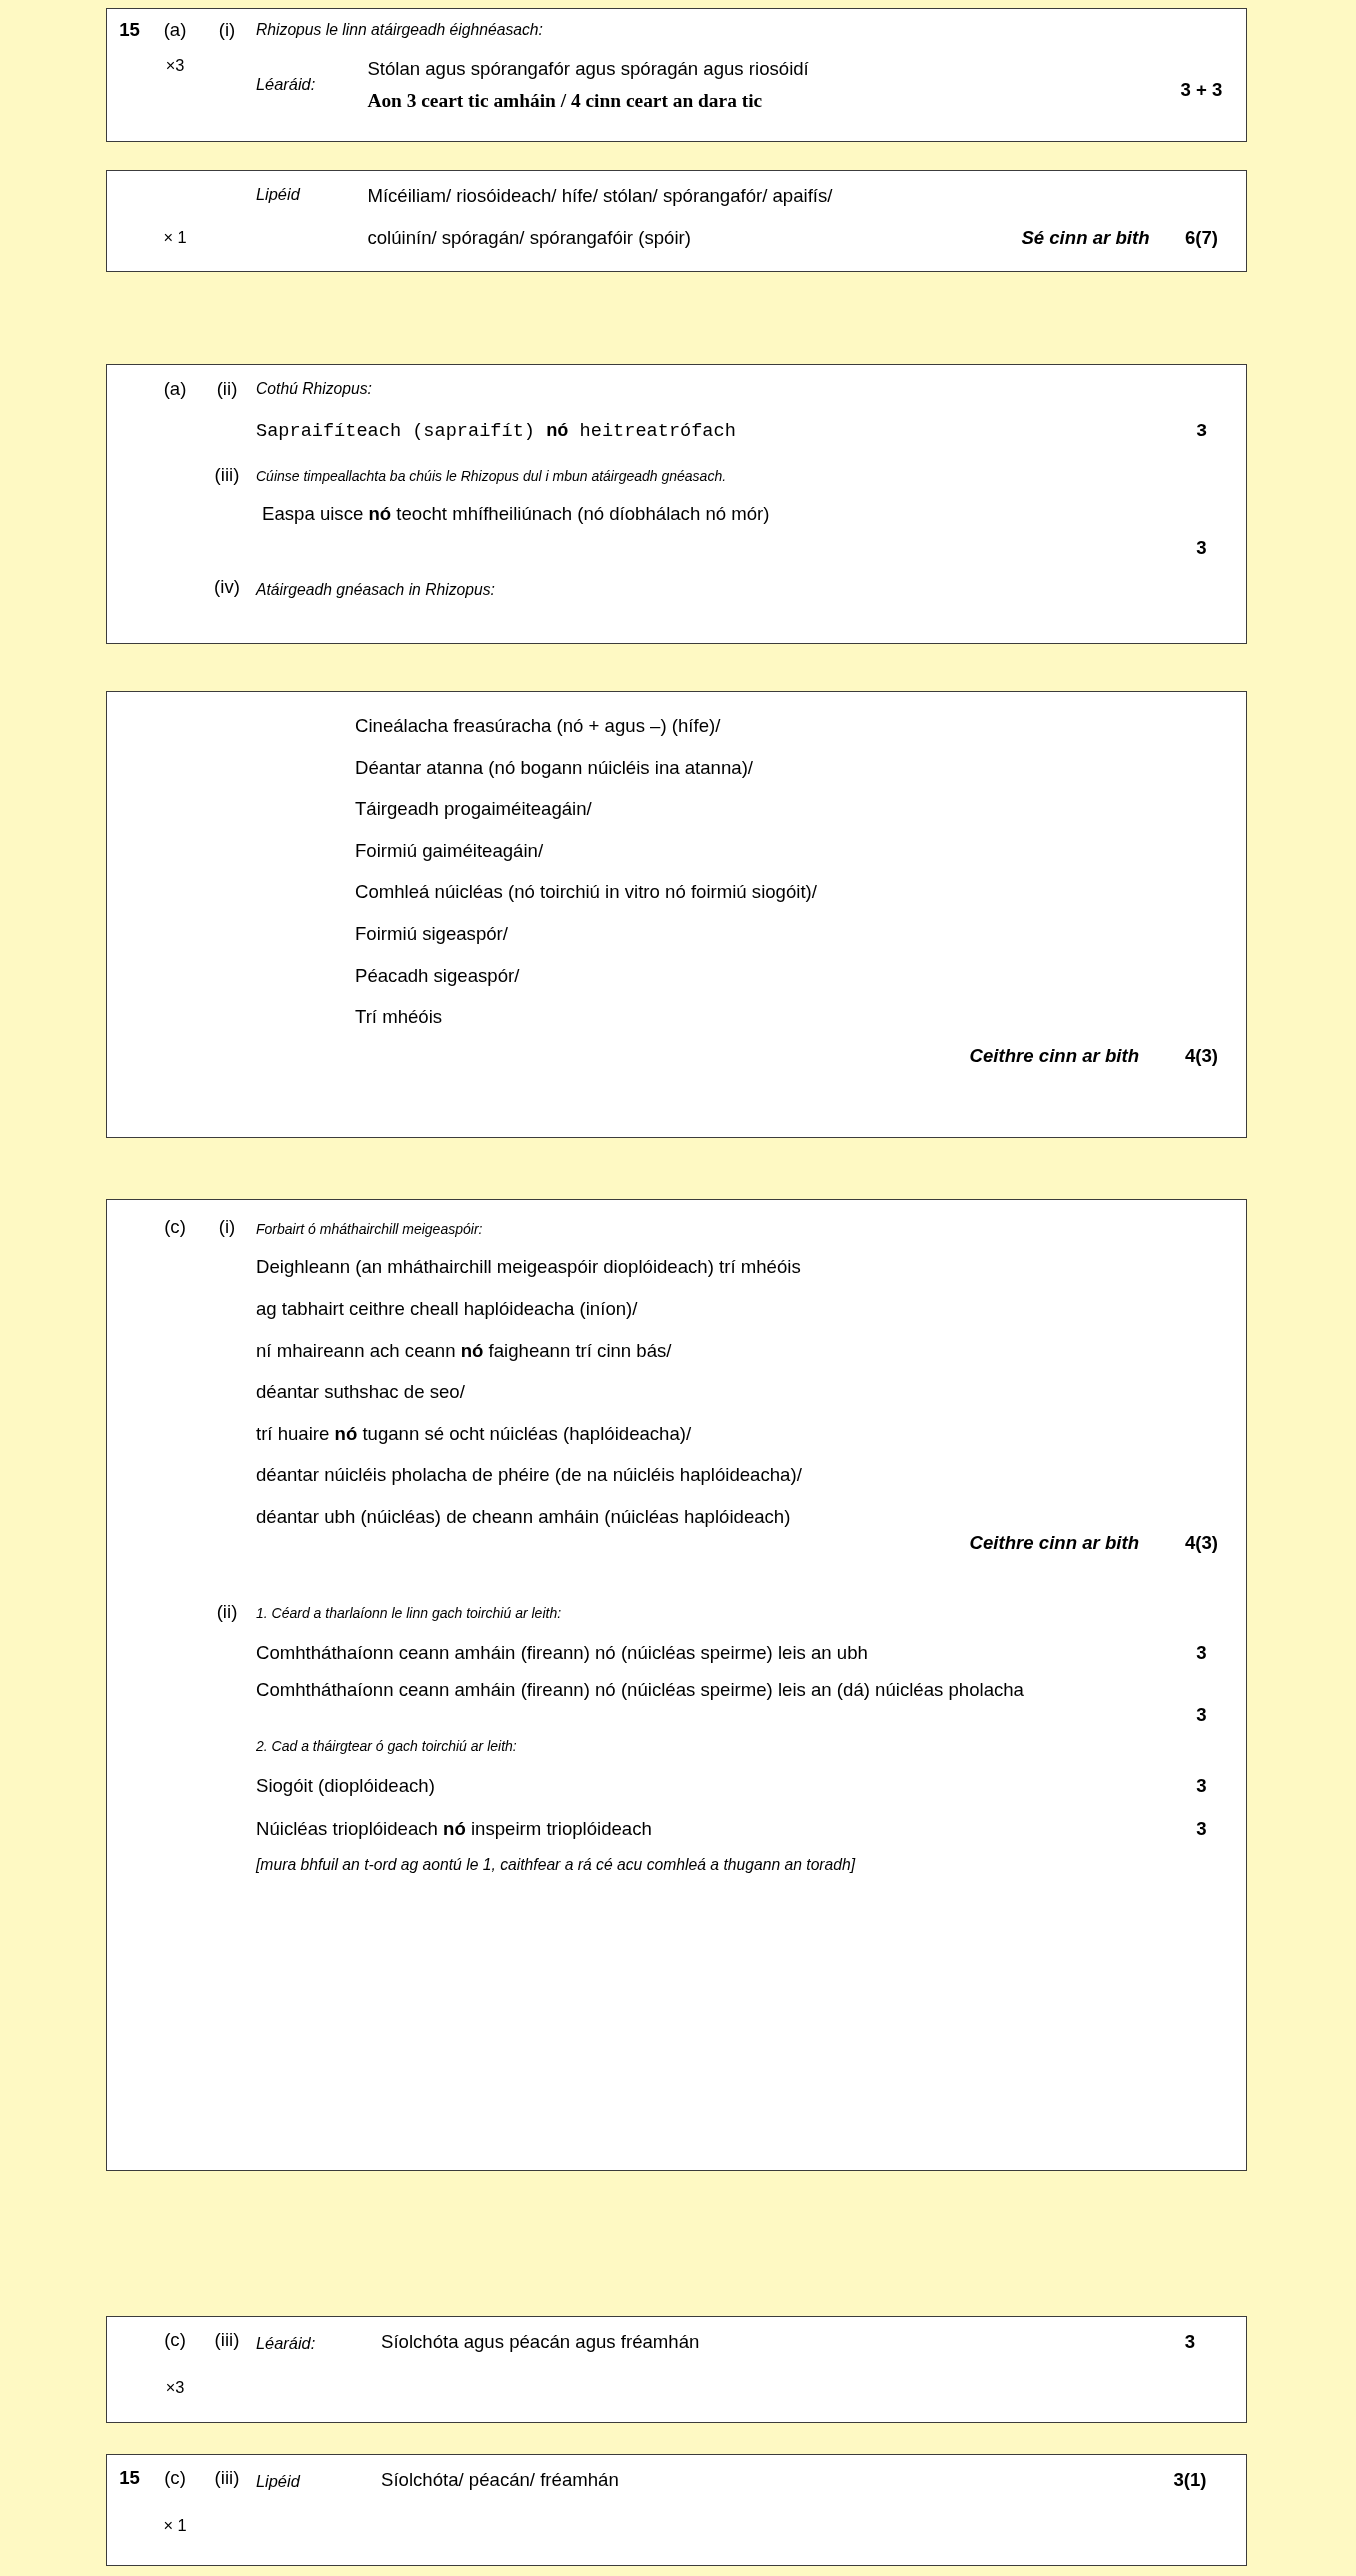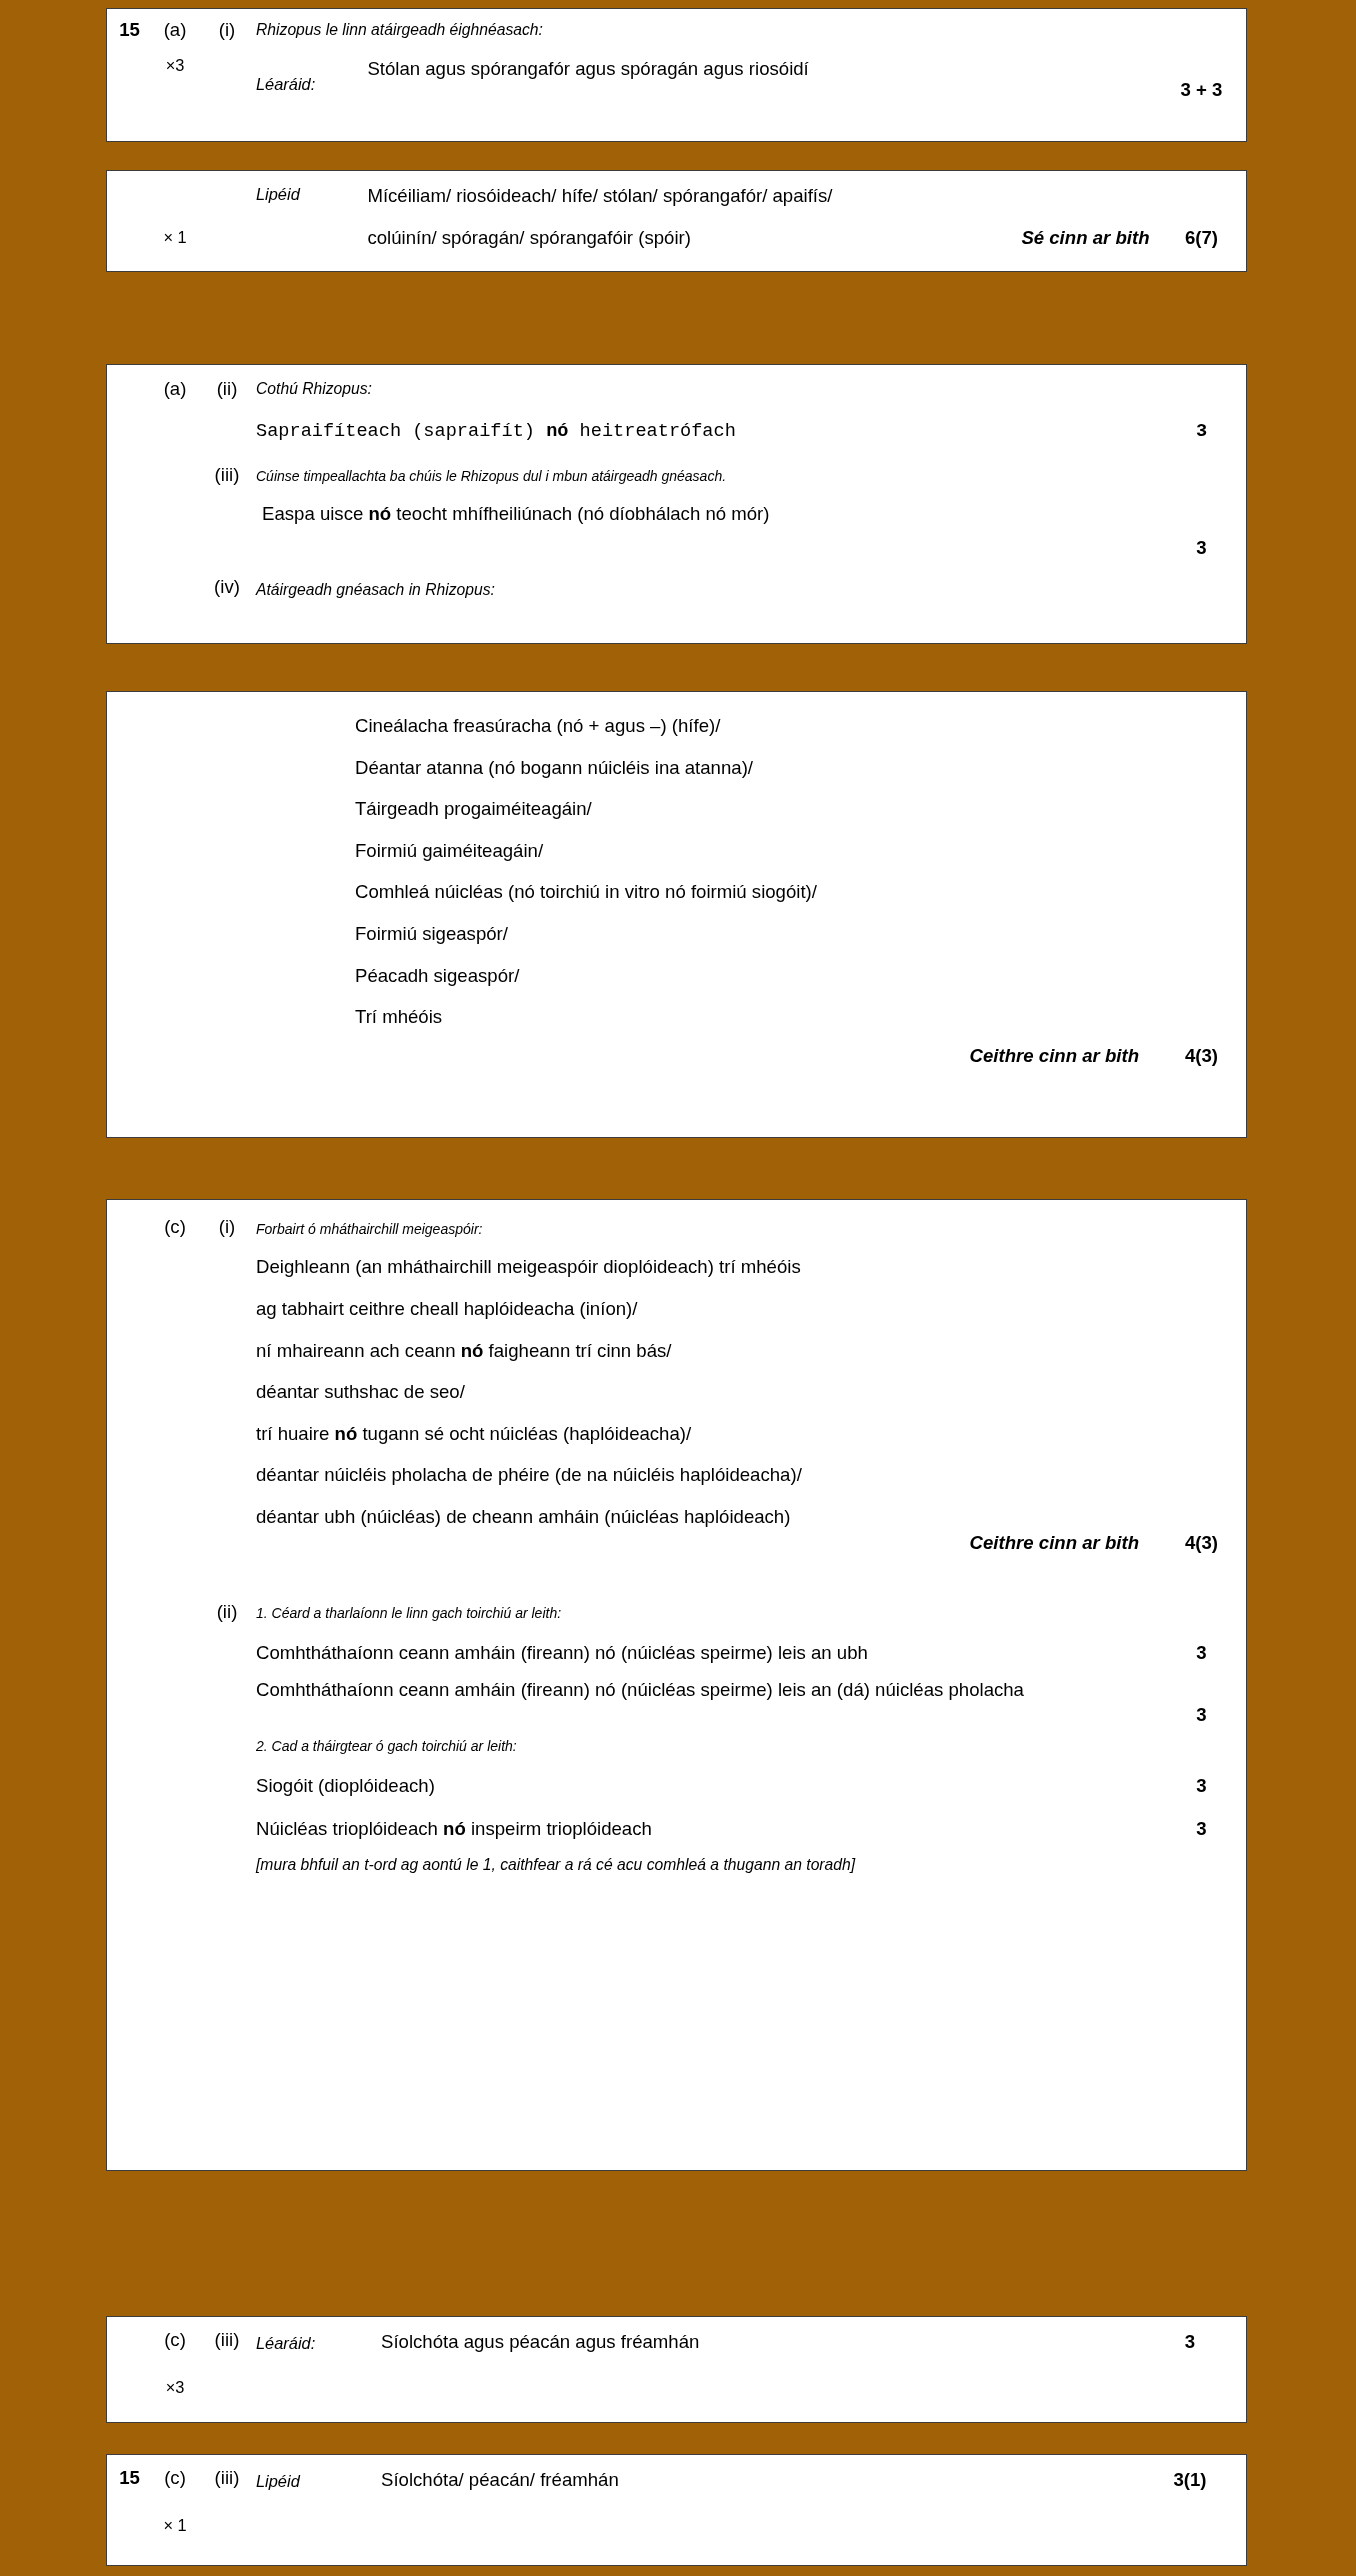--- a/index.html
+++ b/index.html
@@ -10,21 +10,21 @@
   body {
     width: 1357px;
     font-family: "Liberation Sans", sans-serif;
     color: #000000;
     -webkit-font-smoothing: antialiased;
   }
   .page {
     position: relative;
     width: 1357px;
     min-height: 2576px;
-    background: #a16207;
+    background: #fef9c3;
     box-sizing: border-box;
     padding: 0;
   }
 
   
   .box {
     position: absolute;
     border: 1.5px solid #3c3c3c;
     background: #ffffff;
     box-sizing: border-box;
@@ -86,20 +86,21 @@
       <div class="c-rom rom">(i)</div>
       <div class="c-body ital">Rhizopus le linn atáirgeadh éighnéasach:</div>
     </div>
     <div class="row" style="margin-top:15px;">
       <div class="c-q"></div>
       <div class="c-part xmul">×3</div>
       <div class="c-rom"></div>
       <div class="c-lab lab" style="padding-top:16.4px;">Léaráid:</div>
       <div class="c-body" style="padding-left:10.4px;">
         <div class="txt">Stólan agus spórangafór agus spóragán agus riosóidí</div>
+        <div class="serif-bold" style="margin-top:4.5px;">Aon 3 ceart tic amháin / 4 cinn ceart an dara tic</div>
       </div>
       <div class="c-marks marks" style="padding-top:21px;">3 + 3</div>
     </div>
   </div>
 
   <div class="box" style="left:106px; top:170px; width:1141px; height:102px;">
     <div class="row" style="padding-top:12px;">
       <div class="c-q"></div>
       <div class="c-part"></div>
       <div class="c-rom"></div>

